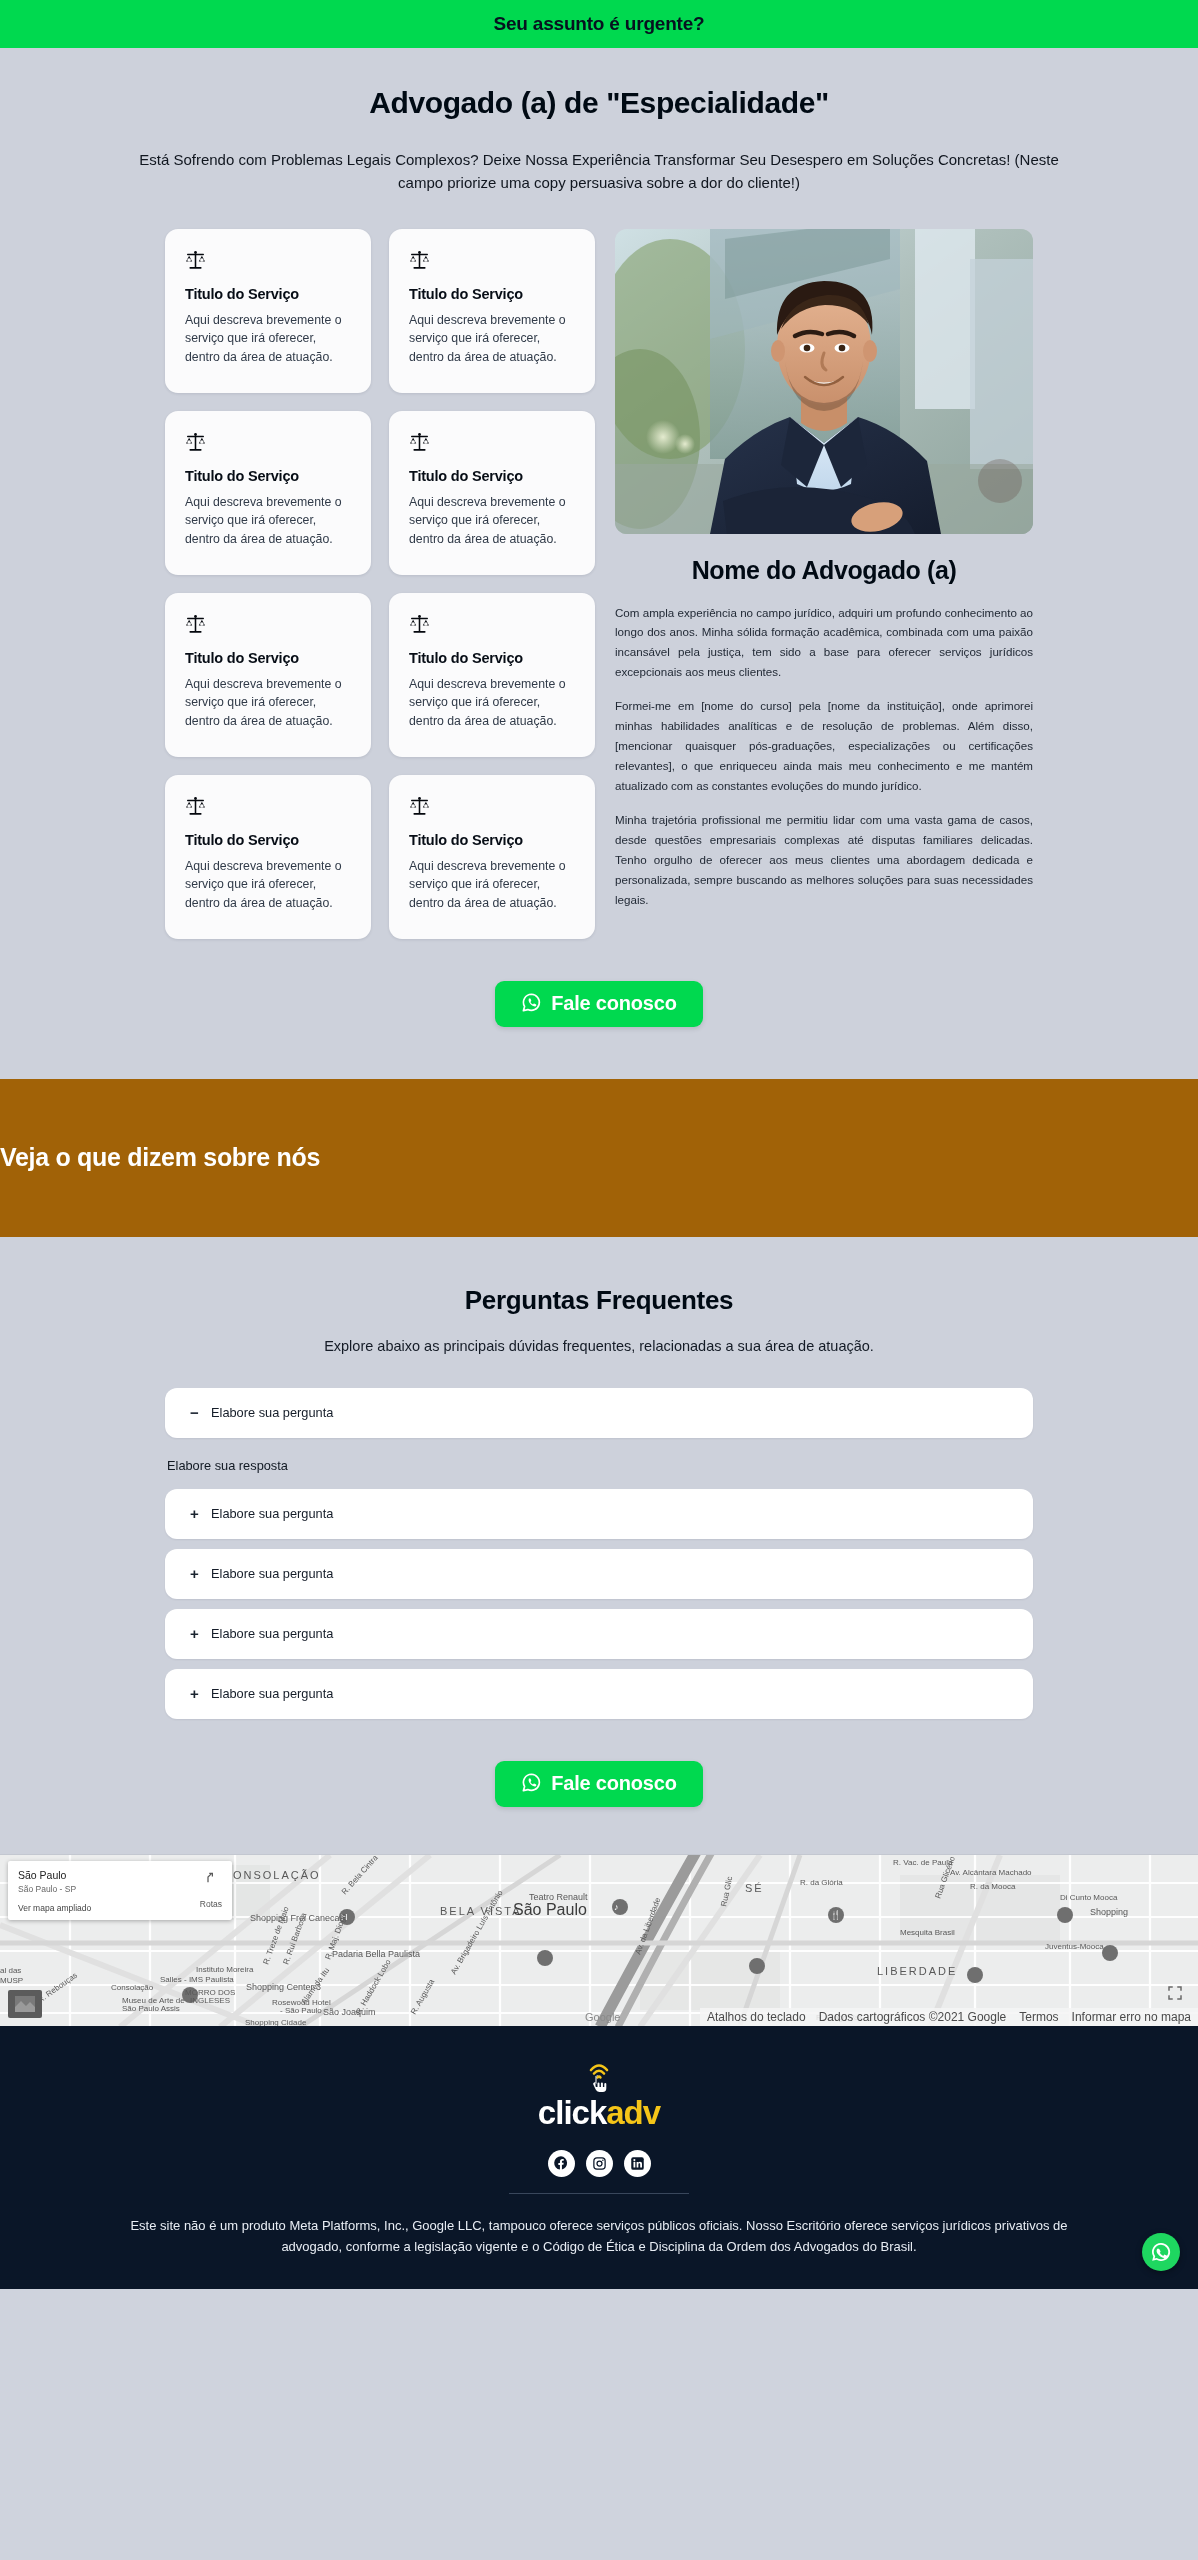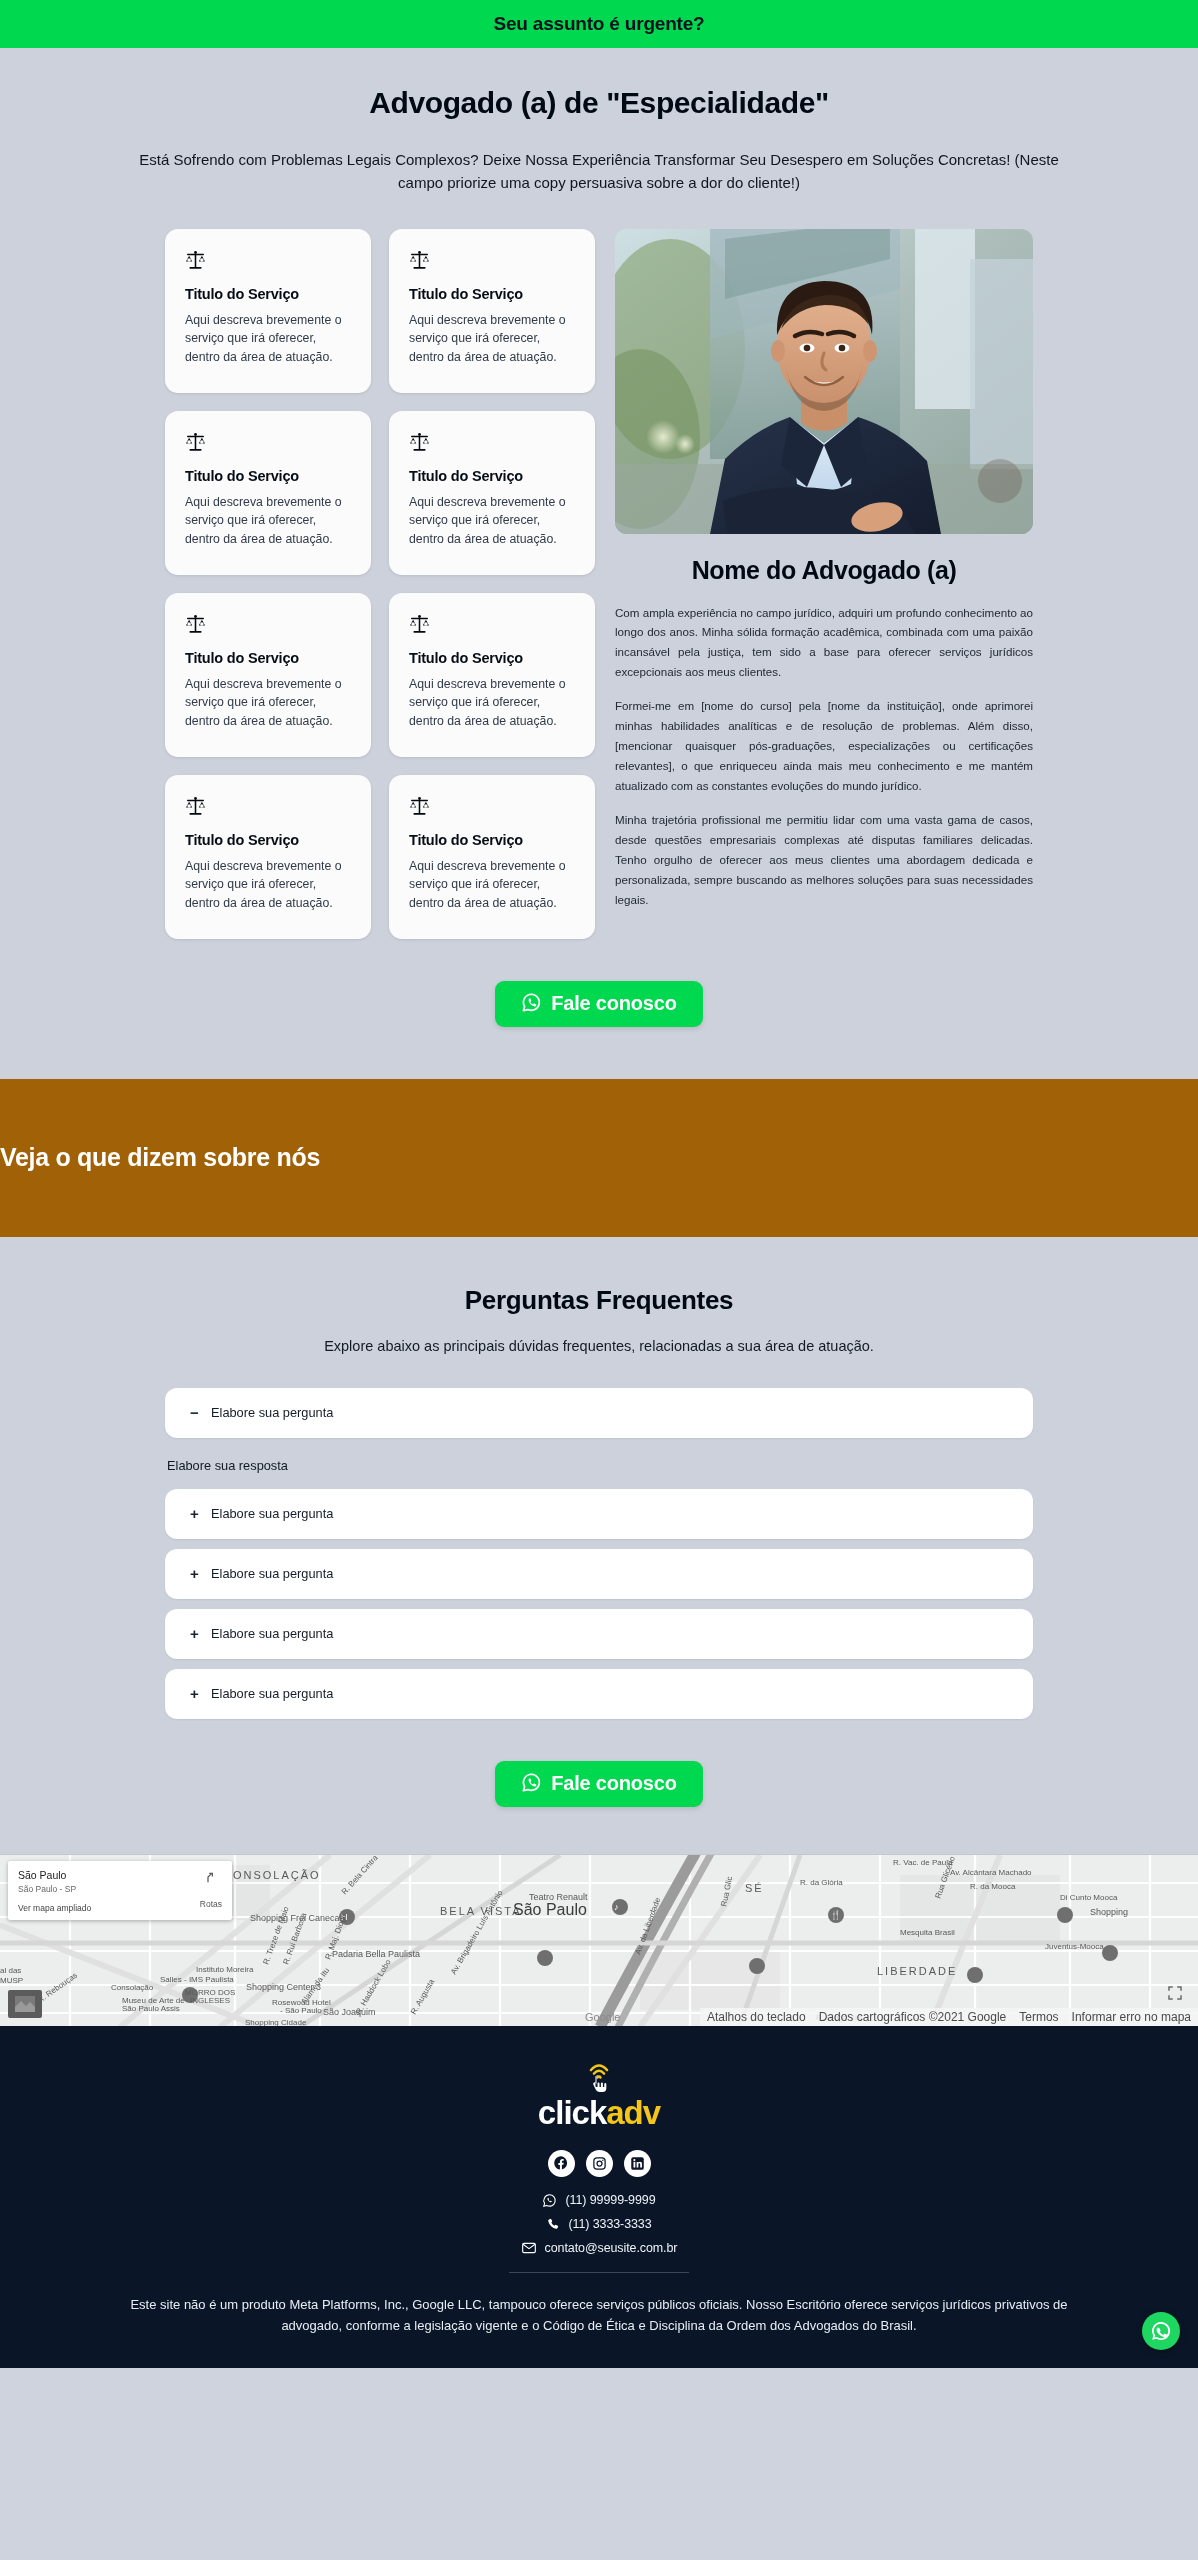--- a/index.html
+++ b/index.html
@@ -786,42 +786,20 @@
       <div class="social-btn">
         <svg width="15" height="15" viewBox="0 0 24 24" fill="#0a1628">
           <rect x="2" y="2" width="20" height="20" rx="3"></rect>
           <rect x="5.6" y="9.4" width="2.9" height="9" fill="#ffffff"></rect>
           <circle cx="7" cy="6.5" r="1.7" fill="#ffffff"></circle>
           <path d="M10.6 9.4h2.8v1.3a3 3 0 0 1 2.7-1.5c2.1 0 3.1 1.3 3.1 3.7v5.5h-2.9v-4.9c0-1.2-.4-1.9-1.4-1.9s-1.5.7-1.5 1.9v4.9h-2.8z" fill="#ffffff"></path>
         </svg>
       </div>
     </div>
 
-    <div class="contact-list">
-      <div class="contact-row">
-        <svg width="15" height="15" viewBox="0 0 24 24" fill="none" stroke="#ffffff" stroke-width="1.7">
-          <path d="M12 2.8a9.1 9.1 0 0 0-7.8 13.8L2.8 21.2l4.9-1.3A9.1 9.1 0 1 0 12 2.8z"></path>
-          <path d="M9 8.4c.2-.4.4-.4.7-.4h.5c.2 0 .4 0 .5.4l.5 1.3c.1.2 0 .4-.1.5l-.4.4c-.1.1-.2.3-.1.4.4.8 1.1 1.5 1.9 1.9.2.1.3 0 .4-.1l.4-.4c.1-.2.3-.2.5-.1l1.3.5c.4.2.4.4.4.5v.5c0 .2 0 .5-.5.7-.4.2-1 .3-1.6.1-2.2-.6-4-2.4-4.6-4.6-.1-.5-.1-1.1.1-1.7z" fill="#ffffff" stroke="none"></path>
-        </svg>
-        <span>(11) 99999-9999</span>
-      </div>
-      <div class="contact-row">
-        <svg width="14" height="14" viewBox="0 0 24 24" fill="#ffffff">
-          <path d="M6.6 3.5a1.6 1.6 0 0 1 2.3.5l1.5 2.5a1.6 1.6 0 0 1-.3 2l-1 .9a12 12 0 0 0 5.5 5.5l.9-1a1.6 1.6 0 0 1 2-.3l2.5 1.5a1.6 1.6 0 0 1 .5 2.3l-1.2 1.8a2.4 2.4 0 0 1-2.7.9C10.3 18.6 5.4 13.7 3.9 7.4a2.4 2.4 0 0 1 .9-2.7z"></path>
-        </svg>
-        <span>(11) 3333-3333</span>
-      </div>
-      <div class="contact-row">
-        <svg width="16" height="16" viewBox="0 0 24 24" fill="none" stroke="#ffffff" stroke-width="1.7">
-          <rect x="2.5" y="5" width="19" height="14" rx="2"></rect>
-          <path d="M3 6.5l9 6.5 9-6.5"></path>
-        </svg>
-        <span>contato@seusite.com.br</span>
-      </div>
-    </div>
 
     <div class="footer-rule"></div>
 
     <p class="disclaimer">Este site não é um produto Meta Platforms, Inc., Google LLC, tampouco oferece serviços públicos oficiais. Nosso Escritório oferece serviços jurídicos privativos de advogado, conforme a legislação vigente e o Código de Ética e Disciplina da Ordem dos Advogados do Brasil.</p>
 
     <div class="float-wa">
       <svg width="22" height="22" viewBox="0 0 24 24" fill="#ffffff">
         <path d="M12 2.2A9.8 9.8 0 0 0 3.6 17L2.4 21.6l4.7-1.2A9.8 9.8 0 1 0 12 2.2zm0 1.9a7.9 7.9 0 1 1-4.2 14.6l-.3-.2-2.5.6.7-2.4-.2-.3A7.9 7.9 0 0 1 12 4.1zm-3 4c-.2 0-.5 0-.8.4-.3.4-1 1-1 2.4s1 2.8 1.2 3c.2.2 2 3.1 4.9 4.2 2.4.9 2.9.8 3.4.7.5-.1 1.6-.7 1.9-1.3.2-.6.2-1.2.2-1.3-.1-.1-.3-.2-.6-.3l-2-1c-.3-.1-.5-.2-.7.1l-.8 1c-.2.2-.3.3-.6.1a6.5 6.5 0 0 1-3.3-2.9c-.2-.4 0-.5.1-.7l.5-.6c.1-.2.1-.4 0-.6l-.9-2c-.2-.5-.4-.4-.6-.4z"></path>
       </svg>
     </div>

